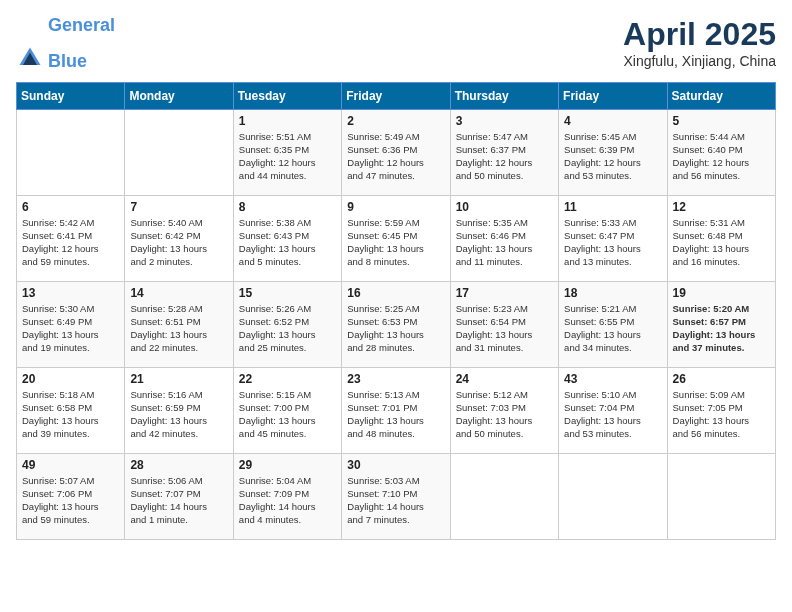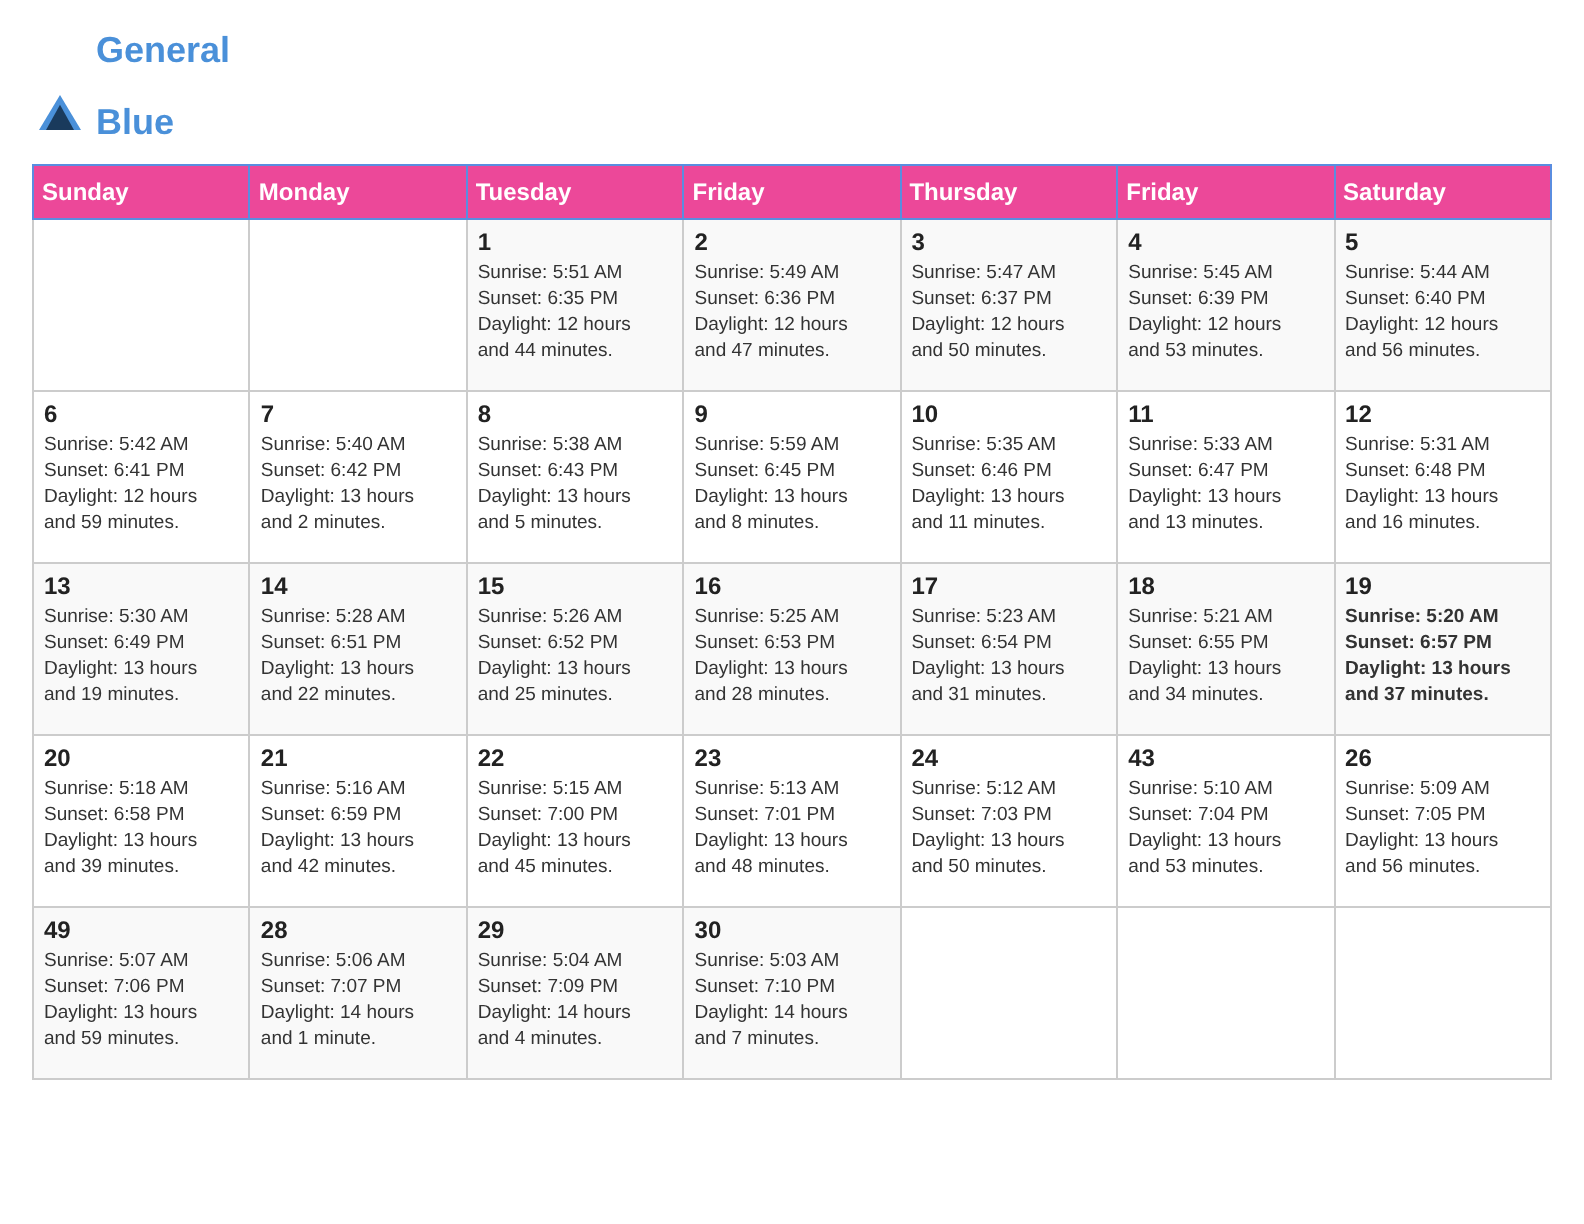--- a/index.html
+++ b/index.html
@@ -45,21 +45,21 @@
     .location {
       font-size: 14px;
       color: #333;
     }
     table {
       width: 100%;
       border-collapse: collapse;
       table-layout: fixed;
     }
     thead tr th {
-      background-color: #ec4899;
+      background-color: #0369a1;
       color: #fff;
       font-size: 12px;
       font-weight: bold;
       padding: 6px 4px;
       text-align: left;
       border: 1px solid #5a8de0;
     }
     tbody tr td {
       border: 1px solid #ccc;
       vertical-align: top;
@@ -92,20 +92,24 @@
   <div class="logo">
     <svg class="logo-icon" viewBox="0 0 40 40">
       <polygon points="20,5 35,30 5,30" fill="#4a90d9"></polygon>
       <polygon points="20,12 30,30 10,30" fill="#1a3a5c"></polygon>
     </svg>
     <div class="logo-text">
       <div><span>General</span></div>
       <div style="color:#4a90d9;margin-top:16px;">Blue</div>
     </div>
   </div>
+  <div class="title-block">
+    <div class="month-title">April 2025</div>
+    <div class="location">Xingfulu, Xinjiang, China</div>
+  </div>
 </div>
 
 <table>
   <thead>
     <tr>
     <th>Sunday</th>
         <th>Monday</th>
         <th>Tuesday</th>
         <th>Friday</th>
         <th>Thursday</th>

